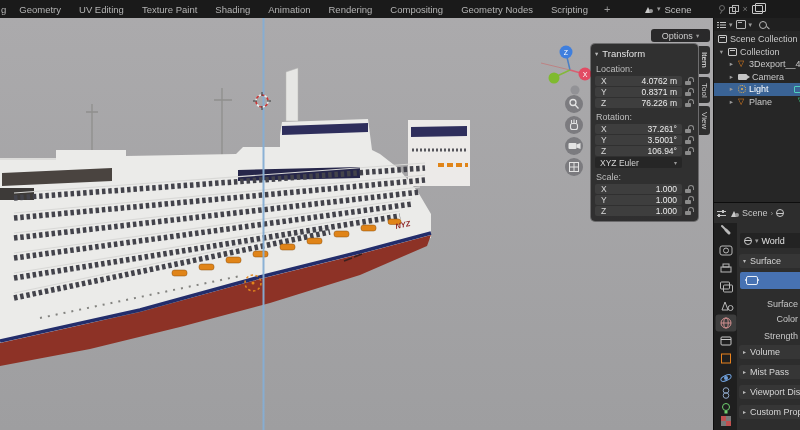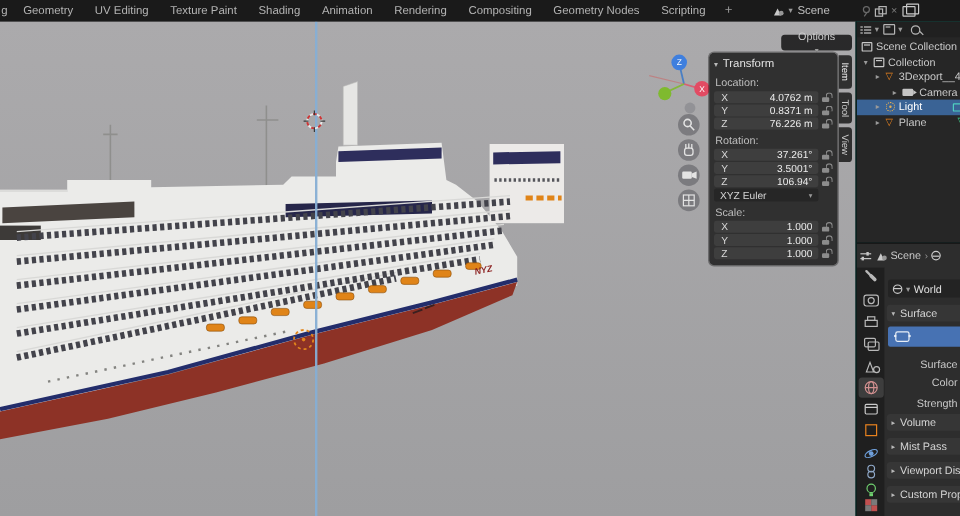--- a/index.html
+++ b/index.html
@@ -15,21 +15,21 @@
   .wtab.add{color:#9a9a9a;font-size:11px;padding:0 7px;}
   .tb-right{position:absolute;left:645px;top:0;height:18px;display:flex;align-items:center;gap:4px;}
   .tb-right .lbl{color:#c0c0c0;font-size:9.5px;margin-right:22px;}
   .tb-caret{font-size:7px;color:#9a9a9a;}
   
   .viewport{position:absolute;left:0;top:18px;width:713px;height:412px;
             background:linear-gradient(180deg,#abaaac,#9e9ea0);overflow:hidden;}
   .vp-svg{position:absolute;left:0;top:0;}
   .options-btn{position:absolute;left:651px;top:11px;width:59px;height:13px;border-radius:3px;
                background:rgba(30,30,30,.92);display:flex;align-items:center;justify-content:center;
-               gap:3px;color:#cdcdcd;font-size:9px;flex-direction:column;}
+               gap:3px;color:#cdcdcd;font-size:9px;}
   .options-btn .tb-caret{font-size:6.5px;}
   
   .npanel{position:absolute;left:591px;top:26px;width:107px;background:rgba(41,41,41,.95);
           border-radius:4px;padding:3px 4px 5px 4px;box-shadow:0 0 0 1px rgba(0,0,0,.35);
           display:flex;flex-direction:column;gap:1px;box-sizing:border-box;}
   .np-header{display:flex;align-items:center;gap:4px;color:#e2e2e2;font-size:9.5px;height:13px;}
   .np-caret{font-size:6.5px;color:#b9b9b9;}
   .np-sub{color:#bdbdbd;font-size:9px;margin:3px 0 1px 1px;}
   .trow{display:flex;align-items:center;gap:3px;height:10px;}
   .tfield{flex:1;display:flex;align-items:center;background:#3e3e3e;border-radius:2px;height:10px;
@@ -42,21 +42,21 @@
   .lock::after{content:"";position:absolute;top:4px;left:0;width:6px;height:4px;
                background:#ababab;border-radius:1px;}
   .euler{display:flex;align-items:center;background:#262626;border-radius:2px;height:11px;
          padding:0 5px;color:#d5d5d5;font-size:8.5px;margin-right:12px;}
   .euler .tb-caret{margin-left:auto;font-size:6px;}
   .ntabs{position:absolute;left:699px;top:28px;display:flex;flex-direction:column;gap:3px;}
   .ntab{writing-mode:vertical-rl;font-size:8px;color:#cfcfcf;background:rgba(26,26,26,.85);
         border-radius:0 3px 3px 0;padding:6px 1px;display:flex;align-items:center;}
   .ntab.active{background:rgba(41,41,41,.95);color:#f0f0f0;}
   
-  .rightcol{position:absolute;left:713px;top:18px;width:87px;height:412px;background:#0f766e;
+  .rightcol{position:absolute;left:713px;top:18px;width:87px;height:412px;background:#be185d;
             border-left:1px solid #0d0d0d;box-sizing:border-box;overflow:hidden;}
   .outliner{position:absolute;left:0;top:0;width:87px;height:184px;background:#262626;}
   .ol-header{height:13px;background:#202020;display:flex;align-items:center;gap:3px;padding:0 3px;}
   .orows{padding-top:2px;}
   .orow{position:relative;display:flex;align-items:center;height:12.5px;font-size:9px;color:#c8c8c8;gap:3px;}
   .orow.sel{background:#3a6395;color:#fff;}
   .oarrow{width:7px;font-size:6.5px;color:#9a9a9a;text-align:center;flex:0 0 7px;}
   .olabel{white-space:nowrap;}
   
   .oic-box{width:7px;height:6px;border:1px solid #c9c9c9;border-radius:1px;position:relative;flex:0 0 7px;}
@@ -366,21 +366,21 @@
         <div class="orow" style="padding-left:4px">
           <span class="oarrow">▾</span>
           <span class="oic-box"></span>
           <span class="olabel">Collection</span>
         </div>
         <div class="orow" style="padding-left:14px">
           <span class="oarrow">▸</span>
           <span class="oic-tri">▽</span>
           <span class="olabel">3Dexport__4</span>
         </div>
-        <div class="orow" style="padding-left:28px">
+        <div class="orow" style="padding-left:14px">
           <span class="oarrow">▸</span>
           <span class="oic-cam"></span>
           <span class="olabel">Camera</span>
         </div>
         <div class="orow sel" style="padding-left:14px">
           <span class="oarrow">▸</span>
           <span class="oic-light"></span>
           <span class="olabel">Light</span>
           <span class="oic-screen"></span>
         </div>

